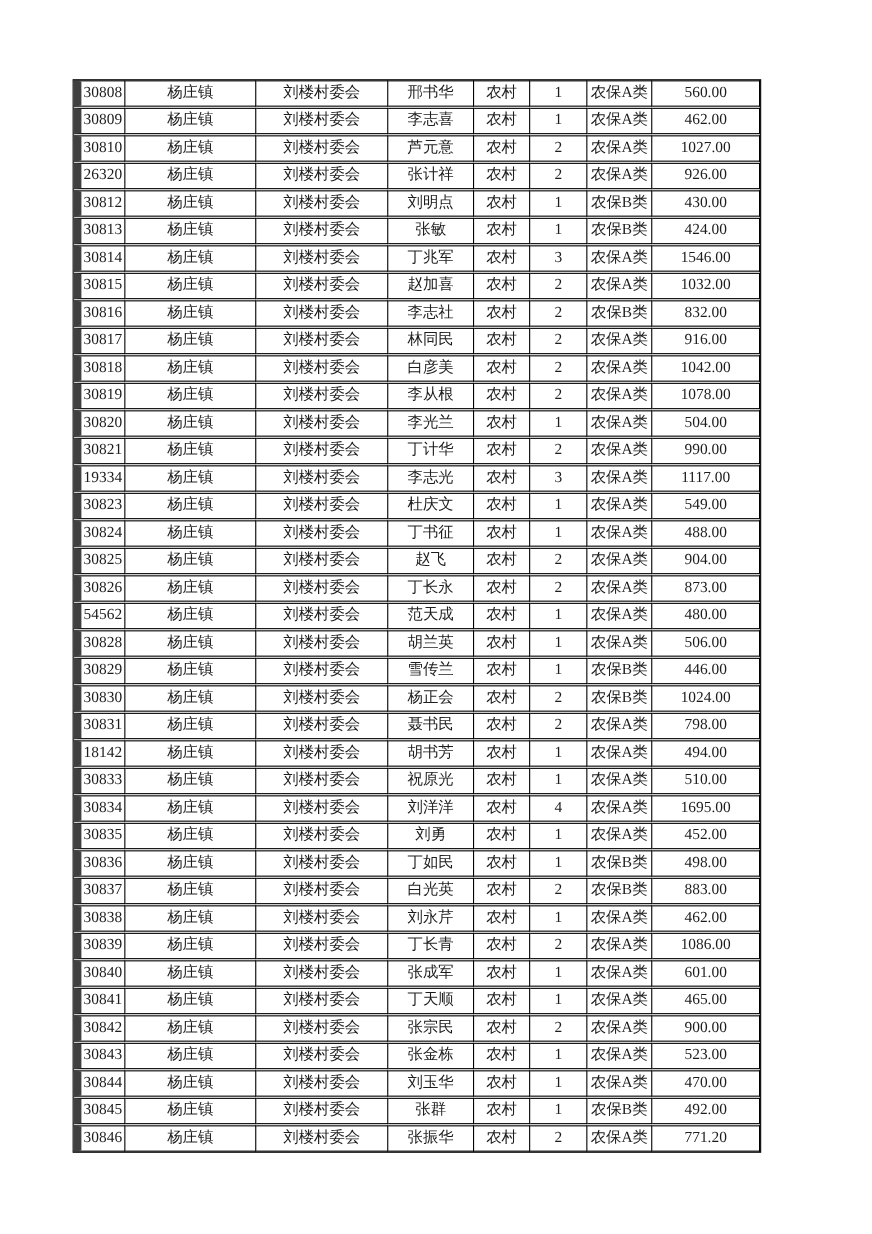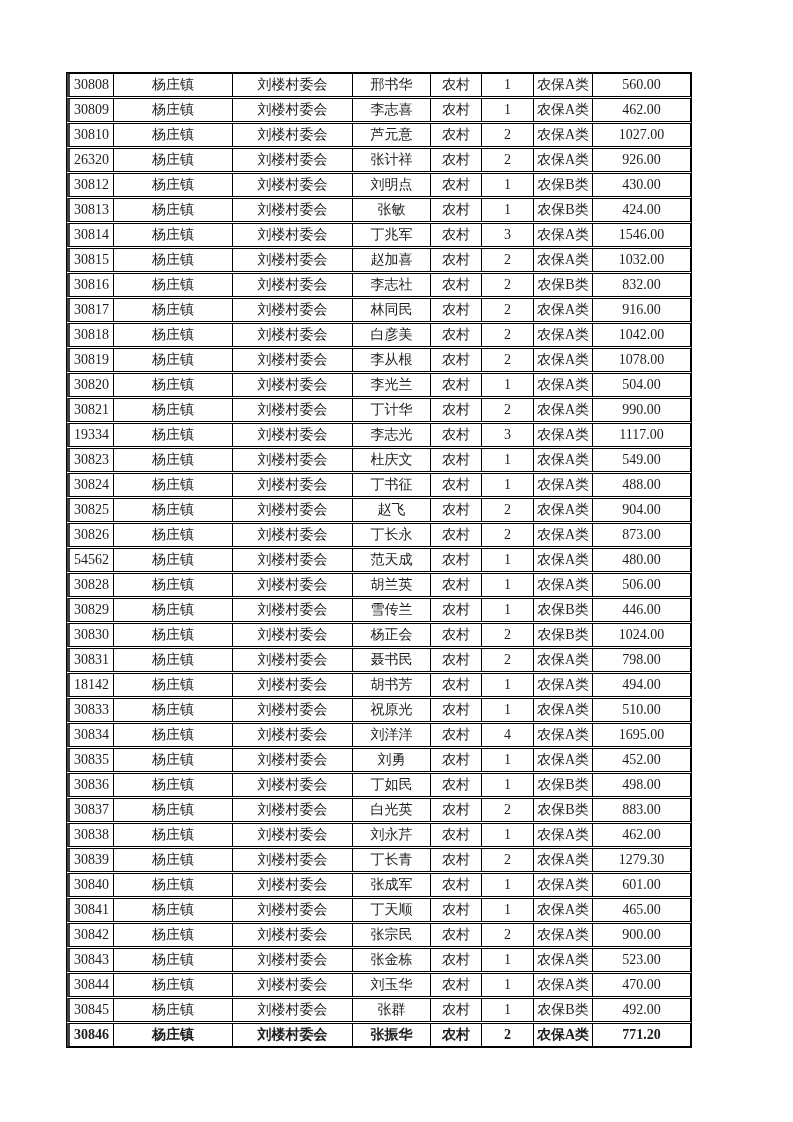--- a/index.html
+++ b/index.html
@@ -24,38 +24,37 @@
     box-sizing: content-box;
   }
   .t-row {
     display: grid;
     grid-template-columns: 47px 119px 120px 78px 51px 52px 59px 98px;
     height: 24px;
     margin-bottom: 1px;
   }
   .t-row:last-child {
     margin-bottom: 0;
-    font-weight: bold;
   }
   .t-cell {
     box-sizing: border-box;
     border-top: 1px solid #000000;
     border-bottom: 1px solid #000000;
     border-right: 1px solid #000000;
     display: flex;
     align-items: center;
     justify-content: center;
     font-size: 14px;
     line-height: 22px;
     color: #1c1c1c;
     white-space: nowrap;
     overflow: hidden;
   }
   .t-cell:first-child {
-    border-left: 3px solid #404040;
+    border-left: 7px solid #404040;
   }
 </style>
 </head>
 <body>
 
 <div class="page">
   <div class="data-table" id="data-table">
       <div class="t-row">
         <div class="t-cell">30808</div>
         <div class="t-cell">杨庄镇</div>
@@ -367,21 +366,21 @@
         <div class="t-cell">462.00</div>
       </div>
       <div class="t-row">
         <div class="t-cell">30839</div>
         <div class="t-cell">杨庄镇</div>
         <div class="t-cell">刘楼村委会</div>
         <div class="t-cell">丁长青</div>
         <div class="t-cell">农村</div>
         <div class="t-cell">2</div>
         <div class="t-cell">农保A类</div>
-        <div class="t-cell">1279.30</div>
+        <div class="t-cell">1086.00</div>
       </div>
       <div class="t-row">
         <div class="t-cell">30840</div>
         <div class="t-cell">杨庄镇</div>
         <div class="t-cell">刘楼村委会</div>
         <div class="t-cell">张成军</div>
         <div class="t-cell">农村</div>
         <div class="t-cell">1</div>
         <div class="t-cell">农保A类</div>
         <div class="t-cell">601.00</div>

